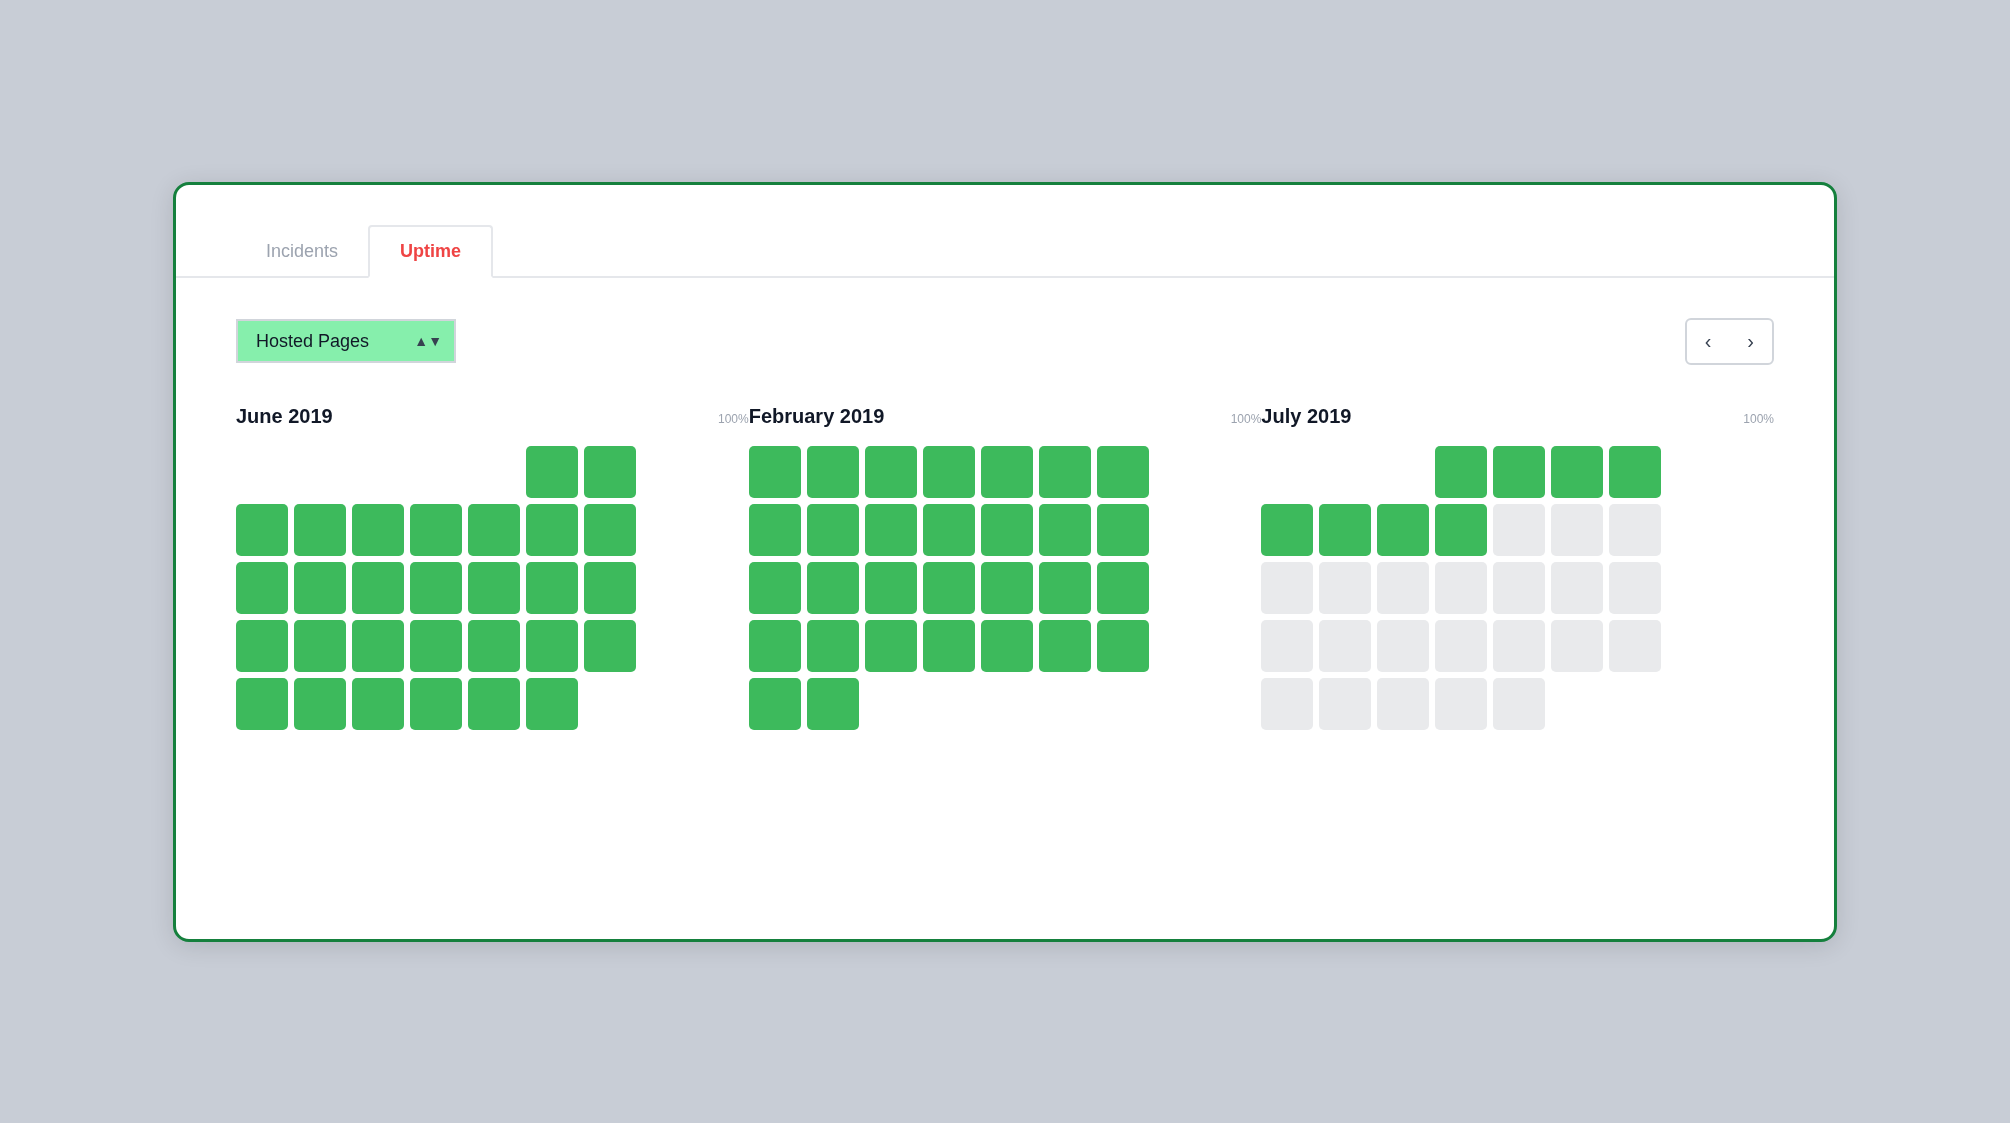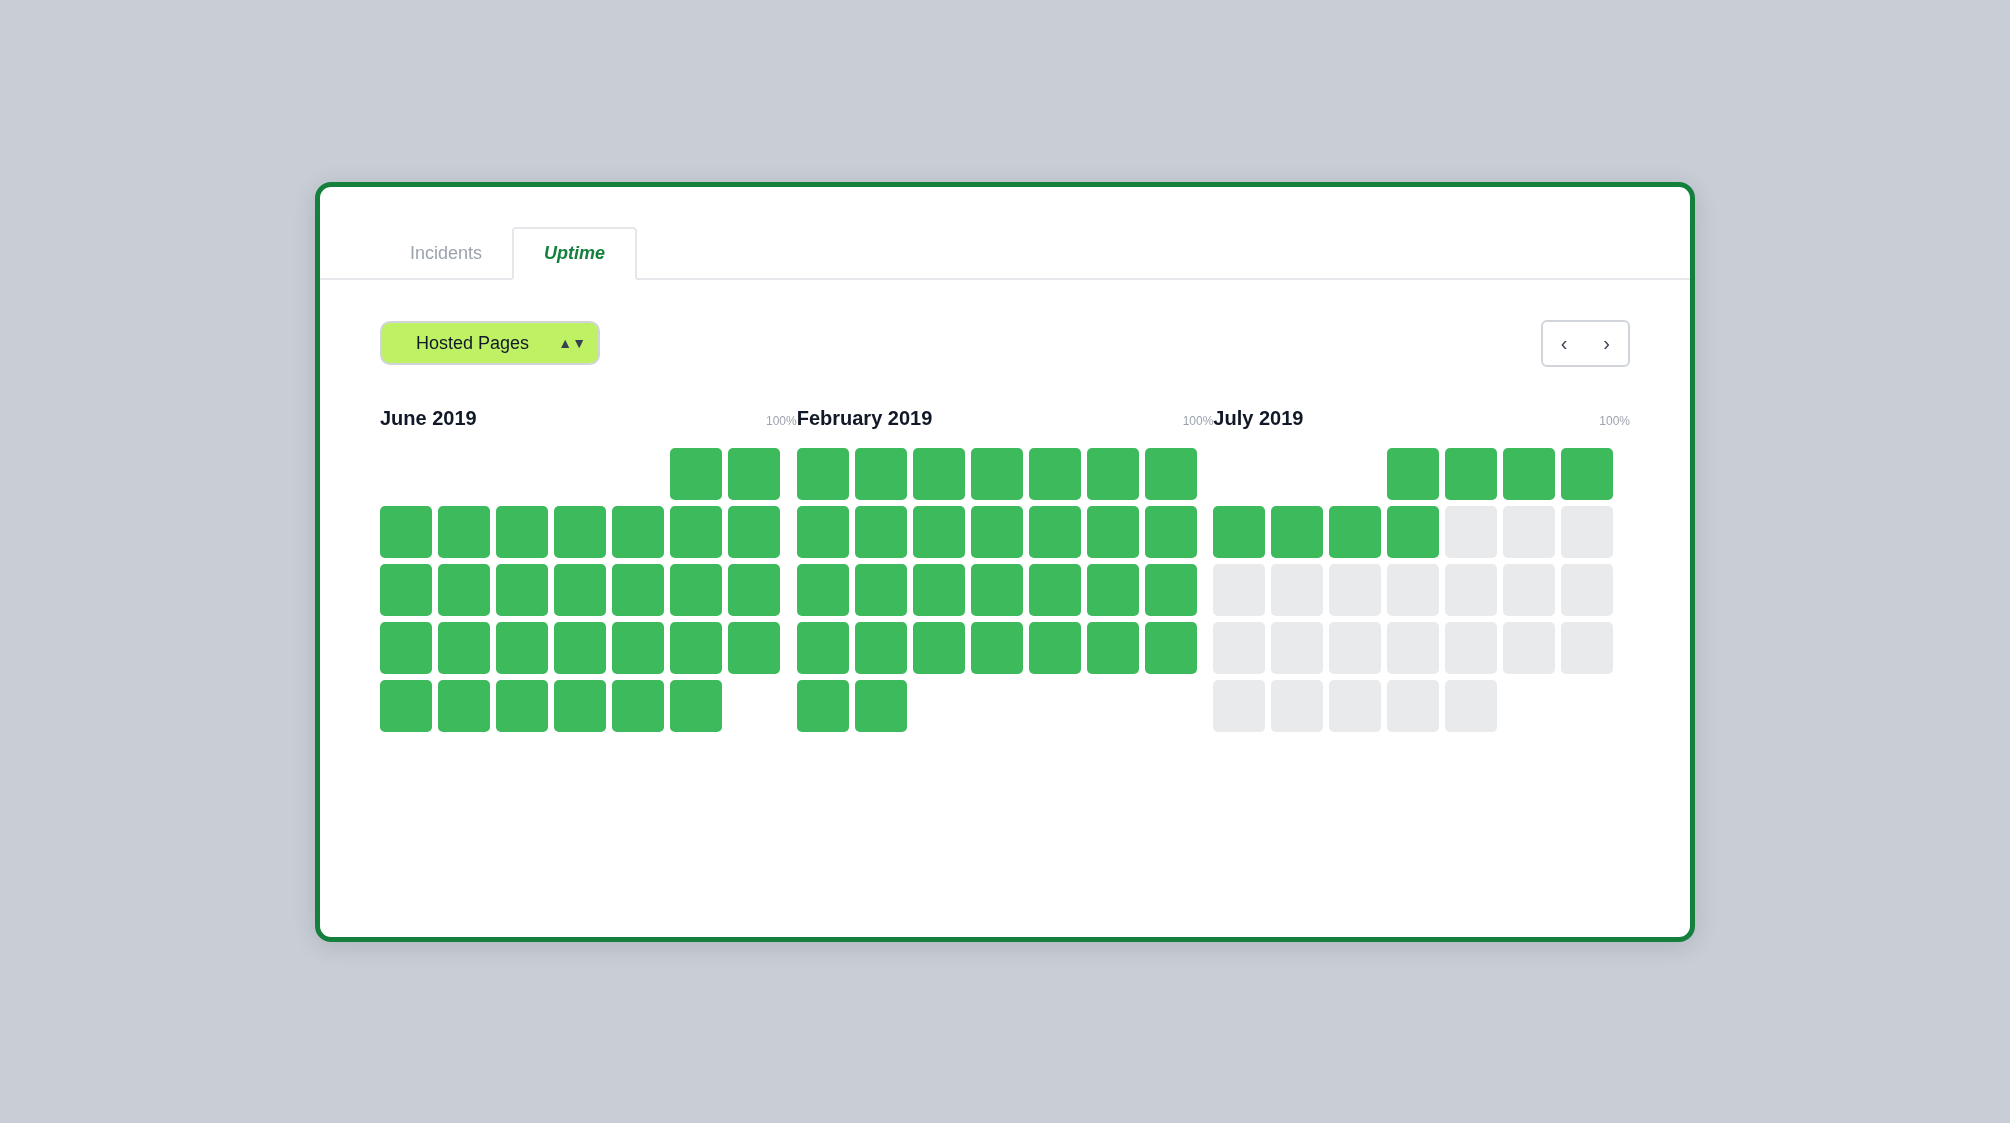--- a/index.html
+++ b/index.html
@@ -7,22 +7,22 @@
       background: #c8cdd6;
       display: flex;
       align-items: center;
       justify-content: center;
       min-height: 100vh;
       font-family: -apple-system, BlinkMacSystemFont, 'Segoe UI', sans-serif;
     }
     .window {
       background: #fff;
       border-radius: 16px;
-      border: 5px solid #15803d;
-      width: 1380px;
+      border: 3px solid #15803d;
+      width: 1664px;
       min-height: 760px;
       padding: 0;
       overflow: hidden;
       box-shadow: 0 4px 24px rgba(0,0,0,0.12);
     }
     .tabs-bar {
       display: flex;
       align-items: flex-end;
       border-bottom: 2px solid #e5e7eb;
       padding: 0 60px;
@@ -34,49 +34,48 @@
       cursor: pointer;
       border: none;
       background: none;
       color: #9ca3af;
       font-weight: 400;
       border-bottom: 2px solid transparent;
       margin-bottom: -2px;
       border-radius: 4px 4px 0 0;
     }
     .tab.active {
-      color: #15803d;
+      color: #ef4444;
       font-weight: 700;
       border: 2px solid #e5e7eb;
       border-bottom: 2px solid #fff;
       background: #fff;
-      font-style: italic;
     }
     .content {
       padding: 40px 60px 60px;
     }
     .toolbar {
       display: flex;
       align-items: center;
       justify-content: space-between;
       margin-bottom: 40px;
     }
     .select-wrapper {
       position: relative;
       display: inline-block;
     }
     .select-wrapper select {
       appearance: none;
       -webkit-appearance: none;
       border: 2px solid #d1d5db;
-      border-radius: 10px;
-      padding: 10px 50px 10px 34px;
+      border-radius: 0;
+      padding: 10px 50px 10px 18px;
       font-size: 18px;
       color: #111827;
-      background: #bef264;
+      background: #86efac;
       cursor: pointer;
       min-width: 220px;
       outline: none;
     }
     .select-arrow {
       position: absolute;
       right: 14px;
       top: 50%;
       transform: translateY(-50%);
       pointer-events: none;

